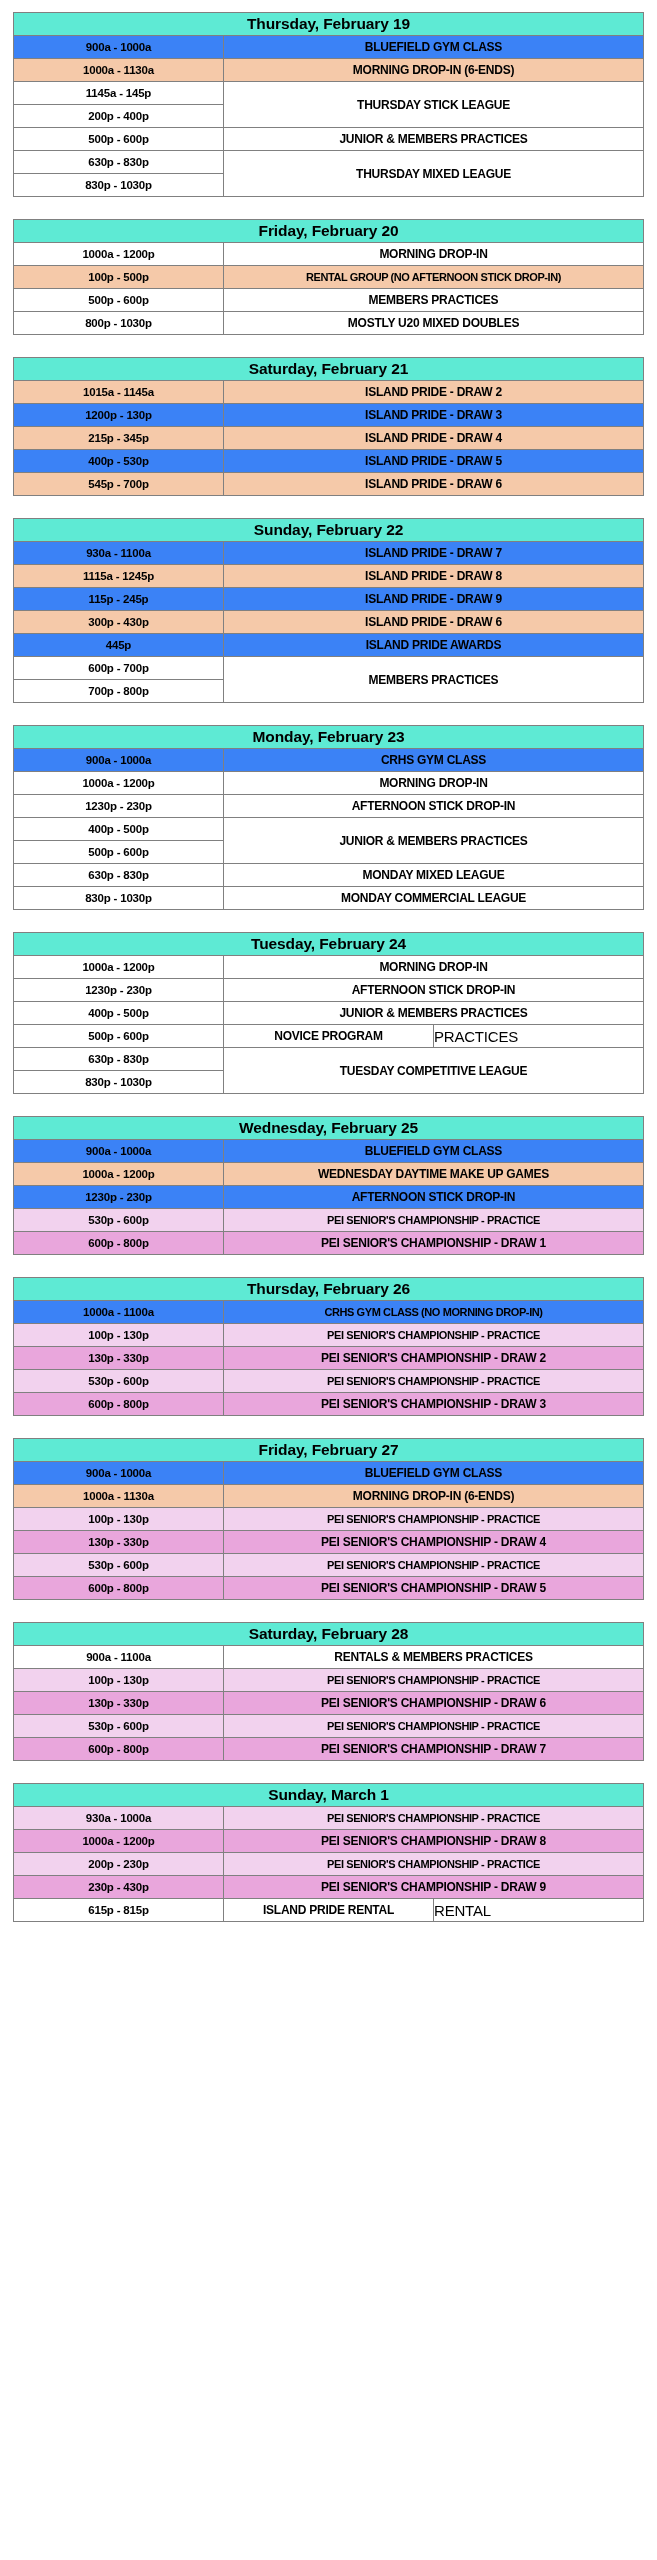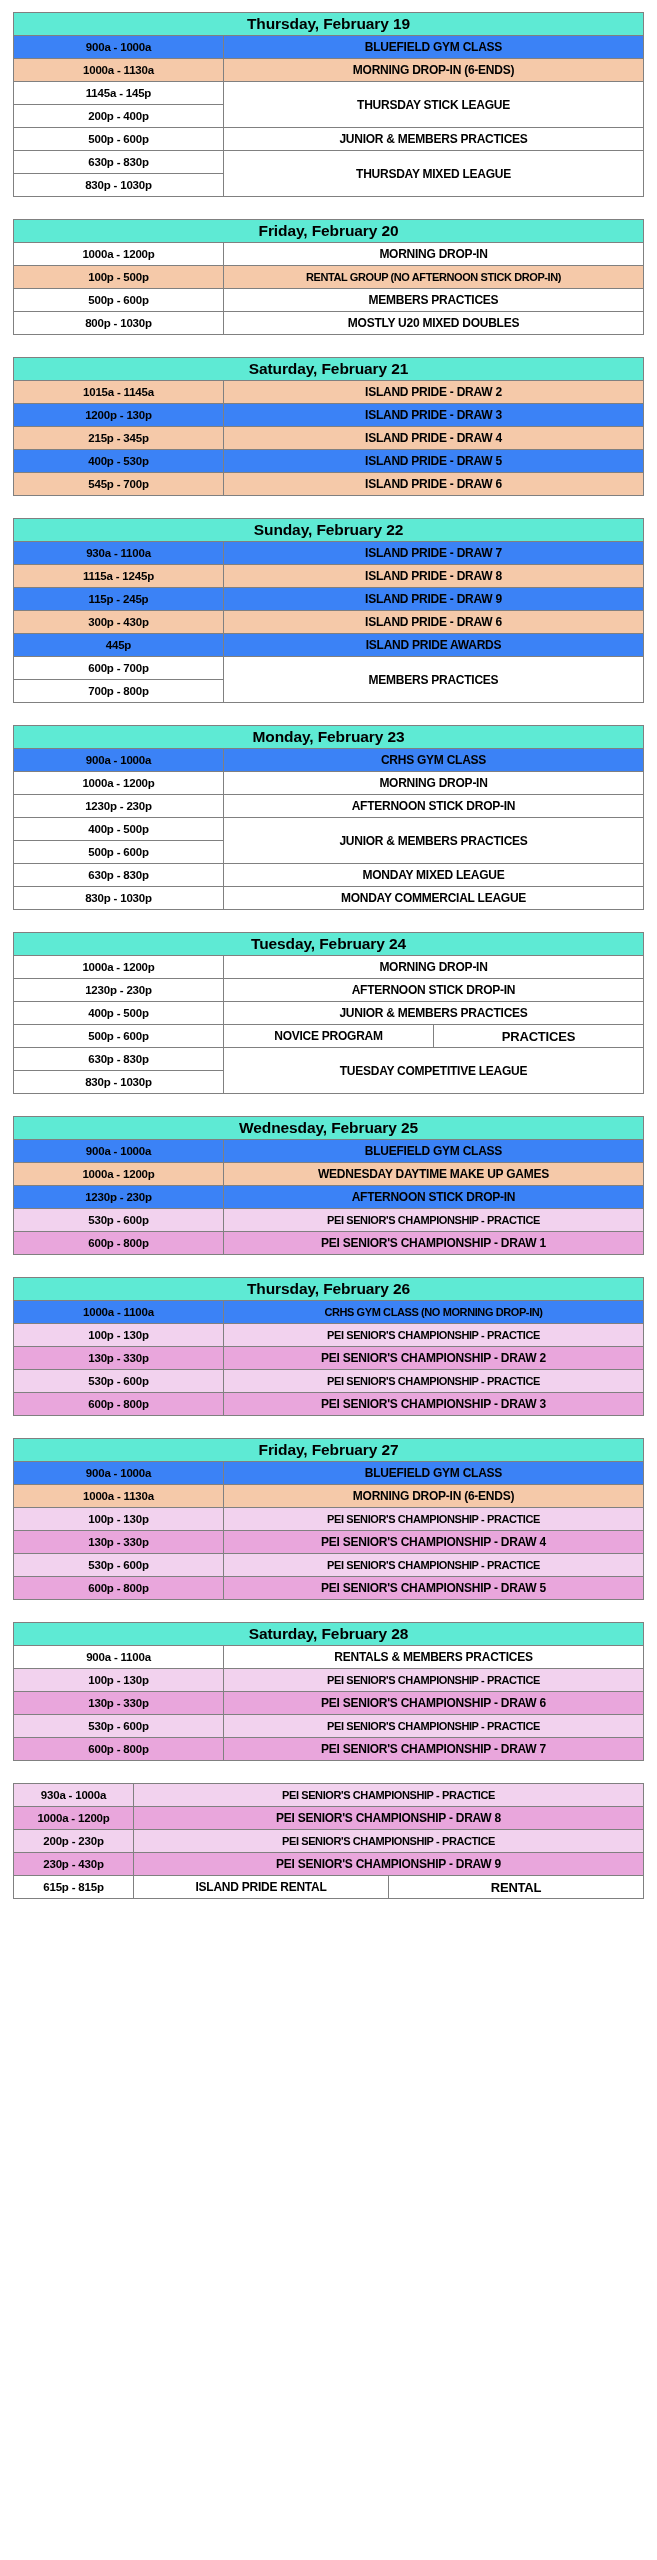--- a/index.html
+++ b/index.html
@@ -48,23 +48,23 @@
     text-align: center;
     font-weight: bold;
     font-size: 12px;
     color: #000;
     letter-spacing: -0.25px;
     white-space: nowrap;
     overflow: hidden;
   }
   td.event.small { font-size: 11px; letter-spacing: -0.4px; }
   td.sub {
-    text-align: center;
-    font-weight: bold;
-    font-size: 13px;
+    text-align: left;
+    font-weight: normal;
+    font-size: 15px;
     color: #000;
     width: 88px;
     letter-spacing: -0.2px;
   }
   
   .f-white  { background: #FFFFFF; }
   .f-peach1 { background: #3b82f6; }
   .f-peach2 { background: #F5C9A9; }
   .f-purple1{ background: #F2D2EE; }
   .f-purple2{ background: #E9A6DC; }
@@ -362,20 +362,23 @@
           <td class="event f-purple1 small" colspan="2">PEI SENIOR'S CHAMPIONSHIP - PRACTICE</td>
         </tr>
         <tr>
           <td class="time f-purple2">600p - 800p</td>
           <td class="event f-purple2" colspan="2">PEI SENIOR'S CHAMPIONSHIP - DRAW 7</td>
         </tr>
       </tbody>
     </table>
     <table class="day-table">
       <tbody>
+        <tr class="day-header">
+          <td colspan="3">Sunday, March 1</td>
+        </tr>
         <tr>
           <td class="time f-purple1">930a - 1000a</td>
           <td class="event f-purple1 small" colspan="2">PEI SENIOR'S CHAMPIONSHIP - PRACTICE</td>
         </tr>
         <tr>
           <td class="time f-purple2">1000a - 1200p</td>
           <td class="event f-purple2" colspan="2">PEI SENIOR'S CHAMPIONSHIP - DRAW 8</td>
         </tr>
         <tr>
           <td class="time f-purple1">200p - 230p</td>

